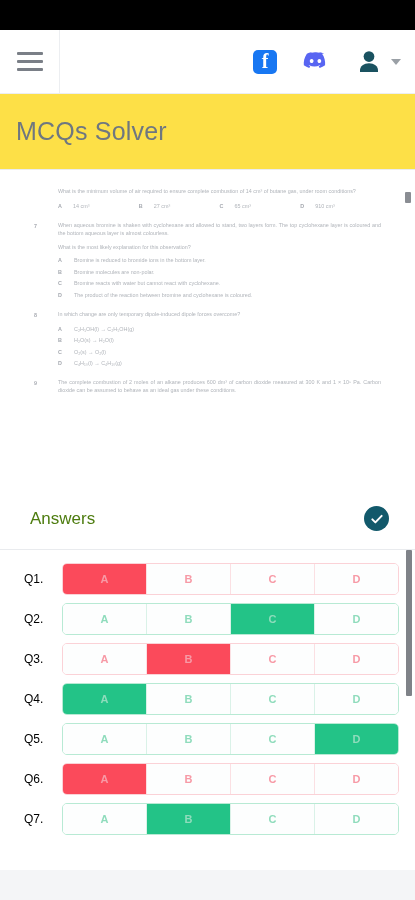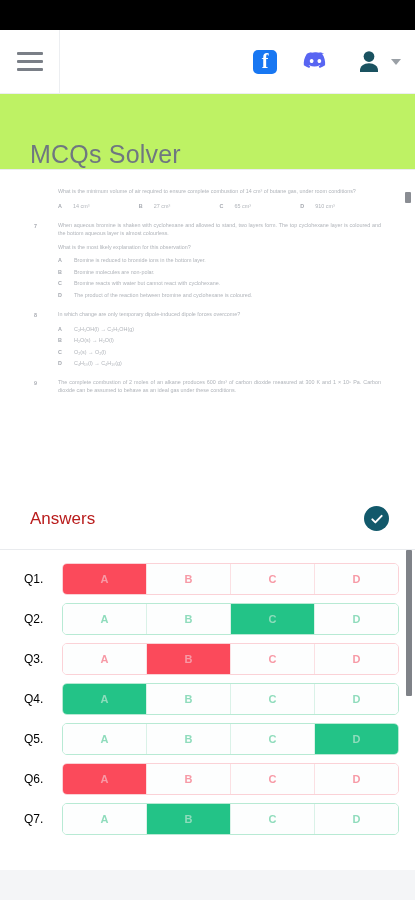--- a/index.html
+++ b/index.html
@@ -92,23 +92,23 @@
     width: 0; height: 0;
     border-left: 5px solid transparent;
     border-right: 5px solid transparent;
     border-top: 6px solid #9aa0a6;
   }
 
   
   .page-title-bar {
     height: 76px;
     display: flex;
-    align-items: flex-end;
-    padding-left: 30px;
-    background: #bef264;
+    align-items: center;
+    padding-left: 16px;
+    background: #fde047;
     border-bottom: 1px solid #eaecef;
   }
   .page-title {
     font-size: 25px;
     color: #6f7780;
     font-weight: 400;
     letter-spacing: .2px;
   }
 
   
@@ -180,21 +180,21 @@
     height: 62px;
     background: #ffffff;
     display: flex;
     align-items: center;
     justify-content: space-between;
     padding: 0 26px 0 30px;
     border-bottom: 1px solid #e9ebee;
   }
   .answers-title {
     font-size: 17px;
-    color: #b91c1c;
+    color: #4d7c0f;
     font-weight: 400;
   }
   .check-badge {
     width: 25px; height: 25px;
     background: #12596b;
     border-radius: 50%;
     display: flex;
     align-items: center;
     justify-content: center;
     cursor: pointer;

